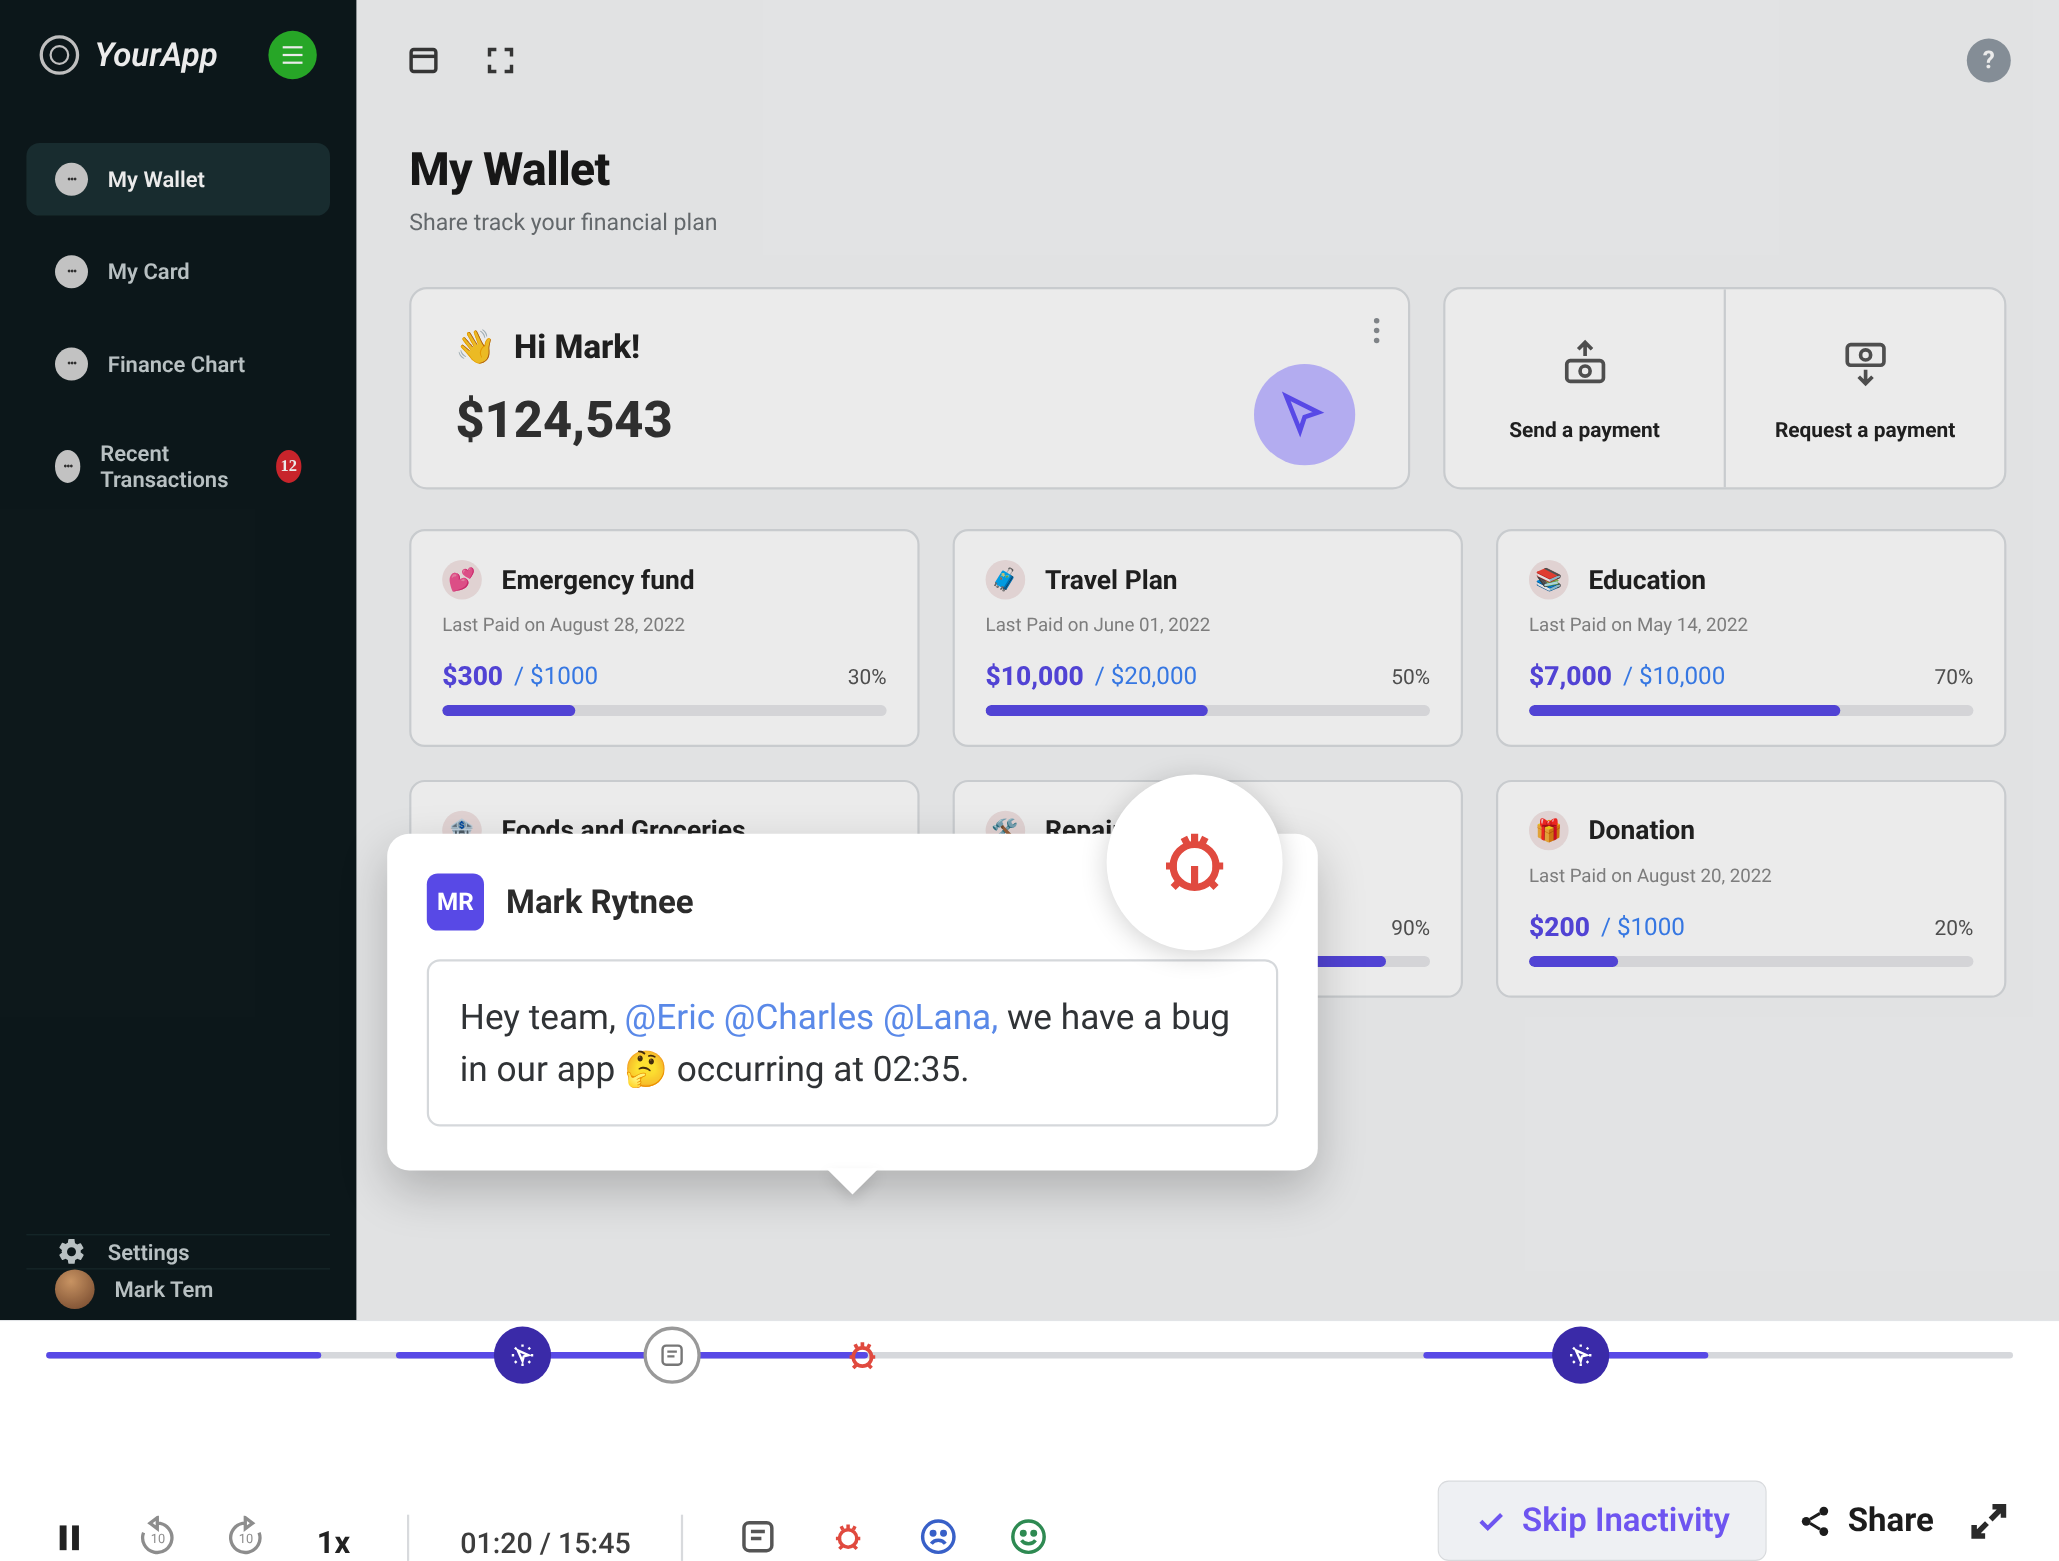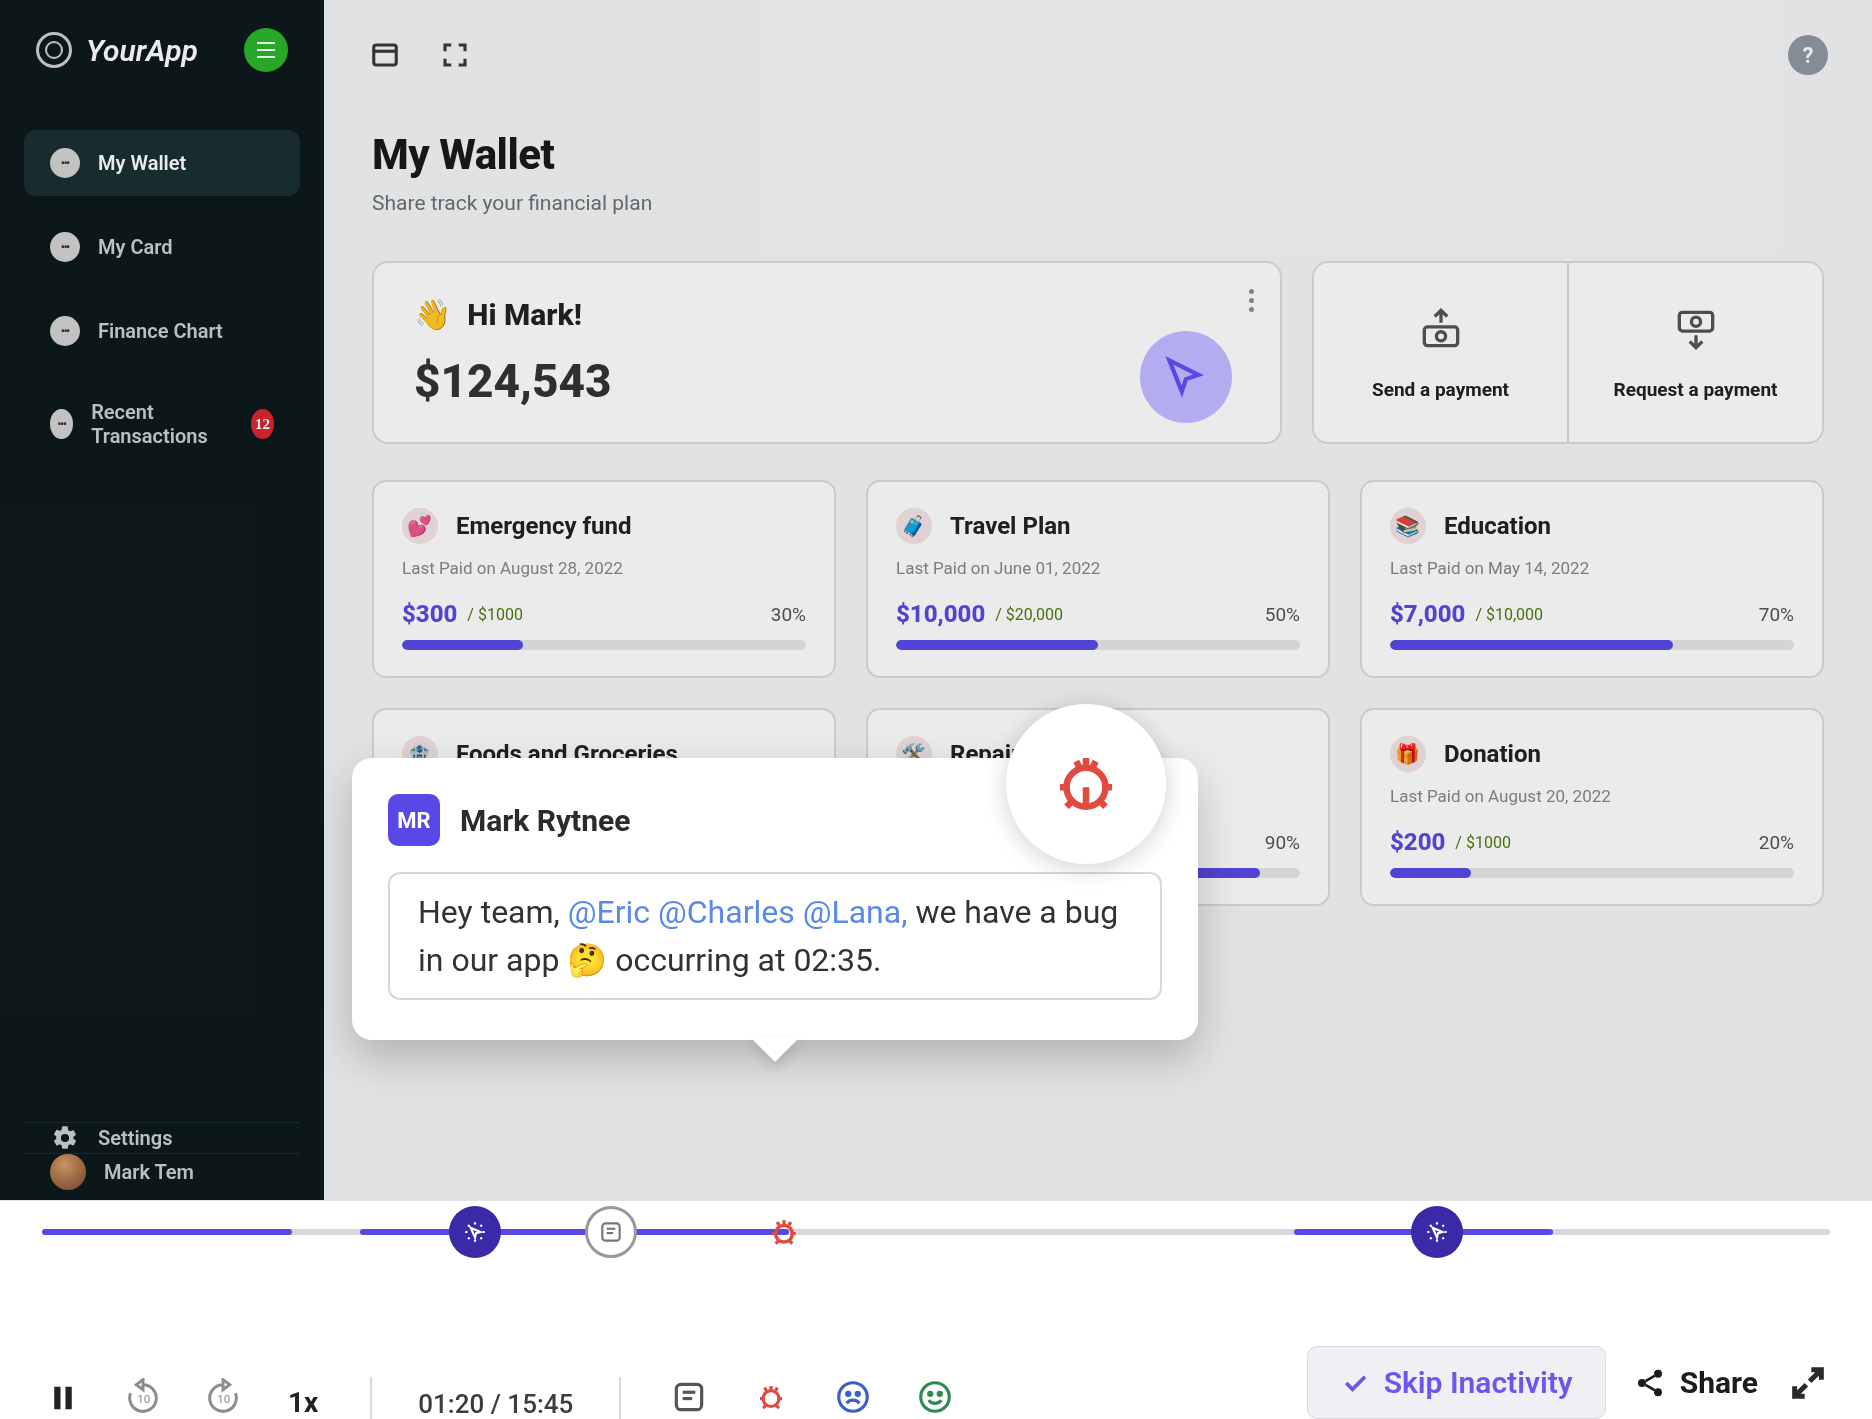--- a/index.html
+++ b/index.html
@@ -40,31 +40,31 @@
 .action-half { flex: 1; display: flex; flex-direction: column; align-items: center; justify-content: center; gap: 20px; padding: 26px 10px; }
 .action-half:first-child { border-right: 2px solid #dadde0; }
 .action-label { font-size: 19px; font-weight: 700; color: #222; }
 .plans { display: grid; grid-template-columns: repeat(3, 1fr); gap: 30px; margin-top: 36px; }
 .plan-card { background: #fff; border: 2px solid #dadde0; border-radius: 14px; padding: 26px 28px; }
 .plan-head { display: flex; align-items: center; gap: 18px; font-size: 24px; font-weight: 700; color: #222; }
 .plan-iconwrap { width: 36px; height: 36px; border-radius: 50%; background: #f3e4e4; display: flex; align-items: center; justify-content: center; font-size: 20px; }
 .plan-sub { font-size: 17px; color: #888; margin-top: 14px; }
 .plan-prog { display: flex; align-items: center; gap: 10px; margin-top: 22px; }
 .plan-amt { font-size: 24px; font-weight: 800; color: #5849e6; }
-.plan-goal { font-size: 16px; color: #4d7c0f; }
+.plan-goal { font-size: 22px; color: #3b82f6; }
 .plan-pct { margin-left: auto; font-size: 19px; color: #555; }
 .plan-bar { height: 10px; background: #e6e7ea; border-radius: 6px; margin-top: 12px; overflow: hidden; }
 .plan-bar-fill { height: 100%; background: #5849e6; border-radius: 6px; }
 .create-link { color: #2bb52b; font-size: 22px; font-weight: 700; margin-top: 36px; display: inline-block; }
 .comment-pop { position: absolute; left: 352px; top: 758px; width: 846px; background: #fff; border-radius: 20px; padding: 36px 36px 40px; box-shadow: 0 18px 44px rgba(0,0,0,0.22); z-index: 20; }
 .comment-tail { position: absolute; left: 50%; bottom: -22px; transform: translateX(-50%); width: 0; height: 0; border-left: 24px solid transparent; border-right: 24px solid transparent; border-top: 24px solid #fff; filter: drop-shadow(0 6px 6px rgba(0,0,0,0.12)); }
 .comment-head { display: flex; align-items: center; gap: 20px; }
 .comment-avatar { width: 52px; height: 52px; background: #5849e6; color: #fff; font-weight: 700; font-size: 22px; display: flex; align-items: center; justify-content: center; border-radius: 10px; }
 .comment-name { font-size: 30px; font-weight: 700; color: #2b2b2b; }
-.comment-body { margin-top: 26px; border: 2px solid #d5d8db; border-radius: 12px; padding: 14px 28px; font-size: 32px; line-height: 1.5; color: #303336; }
+.comment-body { margin-top: 26px; border: 2px solid #d5d8db; border-radius: 12px; padding: 26px 28px; font-size: 32px; line-height: 1.5; color: #303336; }
 .comment-body .mention { color: #5a89e8; }
 .bug-badge { position: absolute; right: 32px; top: -54px; width: 160px; height: 160px; background: #fff; border-radius: 50%; box-shadow: 0 4px 24px rgba(0,0,0,0.18); display: flex; align-items: center; justify-content: center; z-index: 21; }
 .player { height: 219px; background: #fff; border-top: 1px solid #e2e4e7; display: flex; flex-direction: column; }
 .timeline { position: relative; height: 60px; padding: 28px 42px 0; }
 .tl-track { height: 6px; background: #d6d8dc; border-radius: 4px; position: relative; }
 .tl-seg { position: absolute; height: 6px; background: #5849e6; border-radius: 4px; top: 0; }
 .tl-marker { position: absolute; width: 52px; height: 52px; border-radius: 50%; top: -23px; transform: translateX(-50%); display: flex; align-items: center; justify-content: center; }
 .tl-marker.click { background: #3a2aa8; color: #fff; }
 .tl-marker.note { background: #fff; border: 3px solid #999; color: #666; }
 .tl-marker.bug { color: #e04a3f; }

